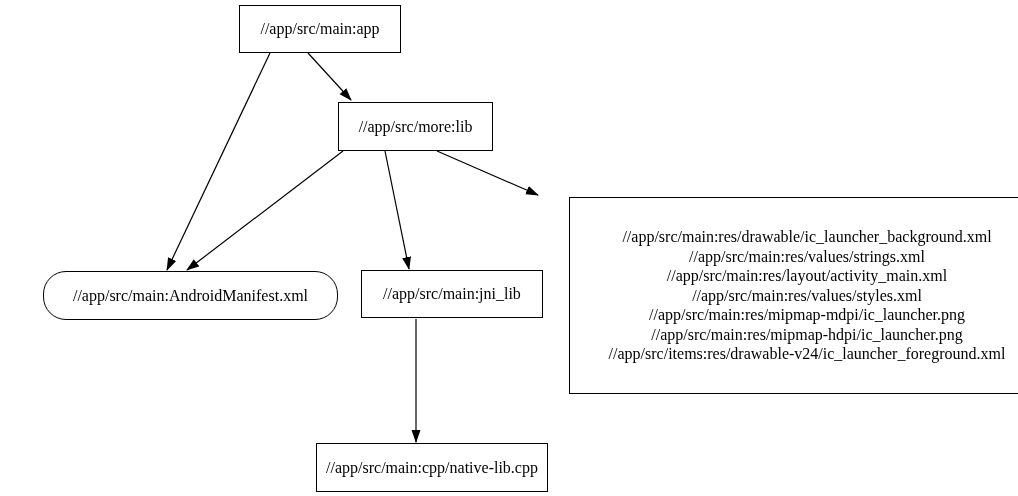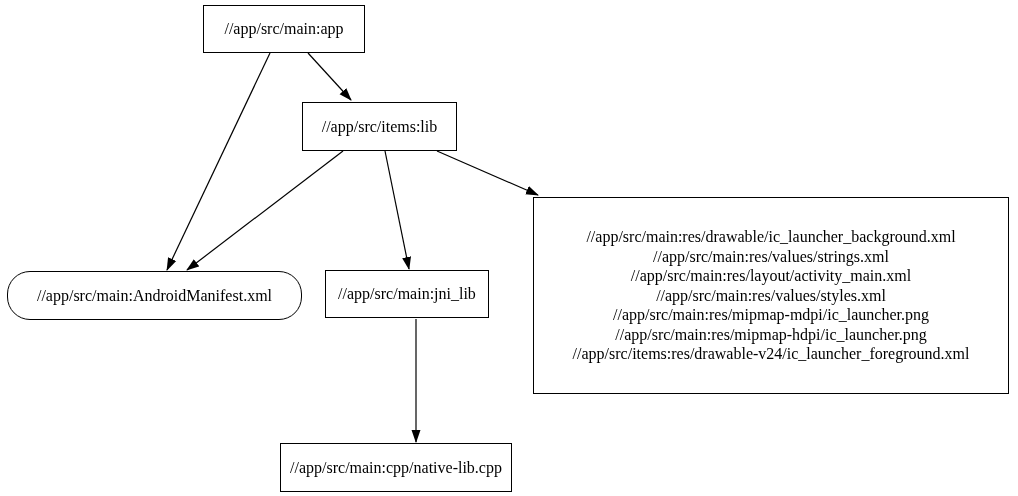--- a/index.html
+++ b/index.html
@@ -33,25 +33,26 @@
     border: 1px solid #000000;
     background: #ffffff;
     display: flex;
     flex-direction: column;
     align-items: center;
     justify-content: center;
     text-align: center;
     font-size: 16px;
     line-height: 19.6px;
     white-space: nowrap;
+    margin-left: 36px;
   }
   .node-app       { left: 203px; top: 5px;   width: 162px; height: 48px; }
   .node-lib       { left: 302px; top: 102px; width: 155px; height: 49px; }
   .node-manifest  { left: 7px;   top: 271px; width: 295px; height: 49px; border-radius: 23px; }
-  .node-jni-lib   { left: 325px; top: 270px; width: 164px; height: 48px; }
+  .node-jni-lib   { left: 325px; top: 270px; width: 182px; height: 48px; }
   .node-resources { left: 533px; top: 197px; width: 476px; height: 197px; }
   .node-cpp       { left: 280px; top: 443px; width: 232px; height: 49px; }
   .res-line { width: 100%; }
 </style>
 </head>
 <body>
 
 <div class="canvas">
 
   <svg class="edges" viewBox="0 0 1018 496" xmlns="http://www.w3.org/2000/svg">
@@ -66,21 +67,21 @@
     <line x1="385" y1="151" x2="409" y2="269" marker-end="url(#arrow)"></line>
     <line x1="437" y1="151" x2="538" y2="195" marker-end="url(#arrow)"></line>
     <line x1="416" y1="319" x2="416" y2="442" marker-end="url(#arrow)"></line>
   </svg>
 
   <div class="node node-app">
     <span>//app/src/main:app</span>
   </div>
 
   <div class="node node-lib">
-    <span>//app/src/items:lib</span>
+    <span>//app/src/more:lib</span>
   </div>
 
   <div class="node node-manifest">
     <span>//app/src/main:AndroidManifest.xml</span>
   </div>
 
   <div class="node node-jni-lib">
     <span>//app/src/main:jni_lib</span>
   </div>
 

